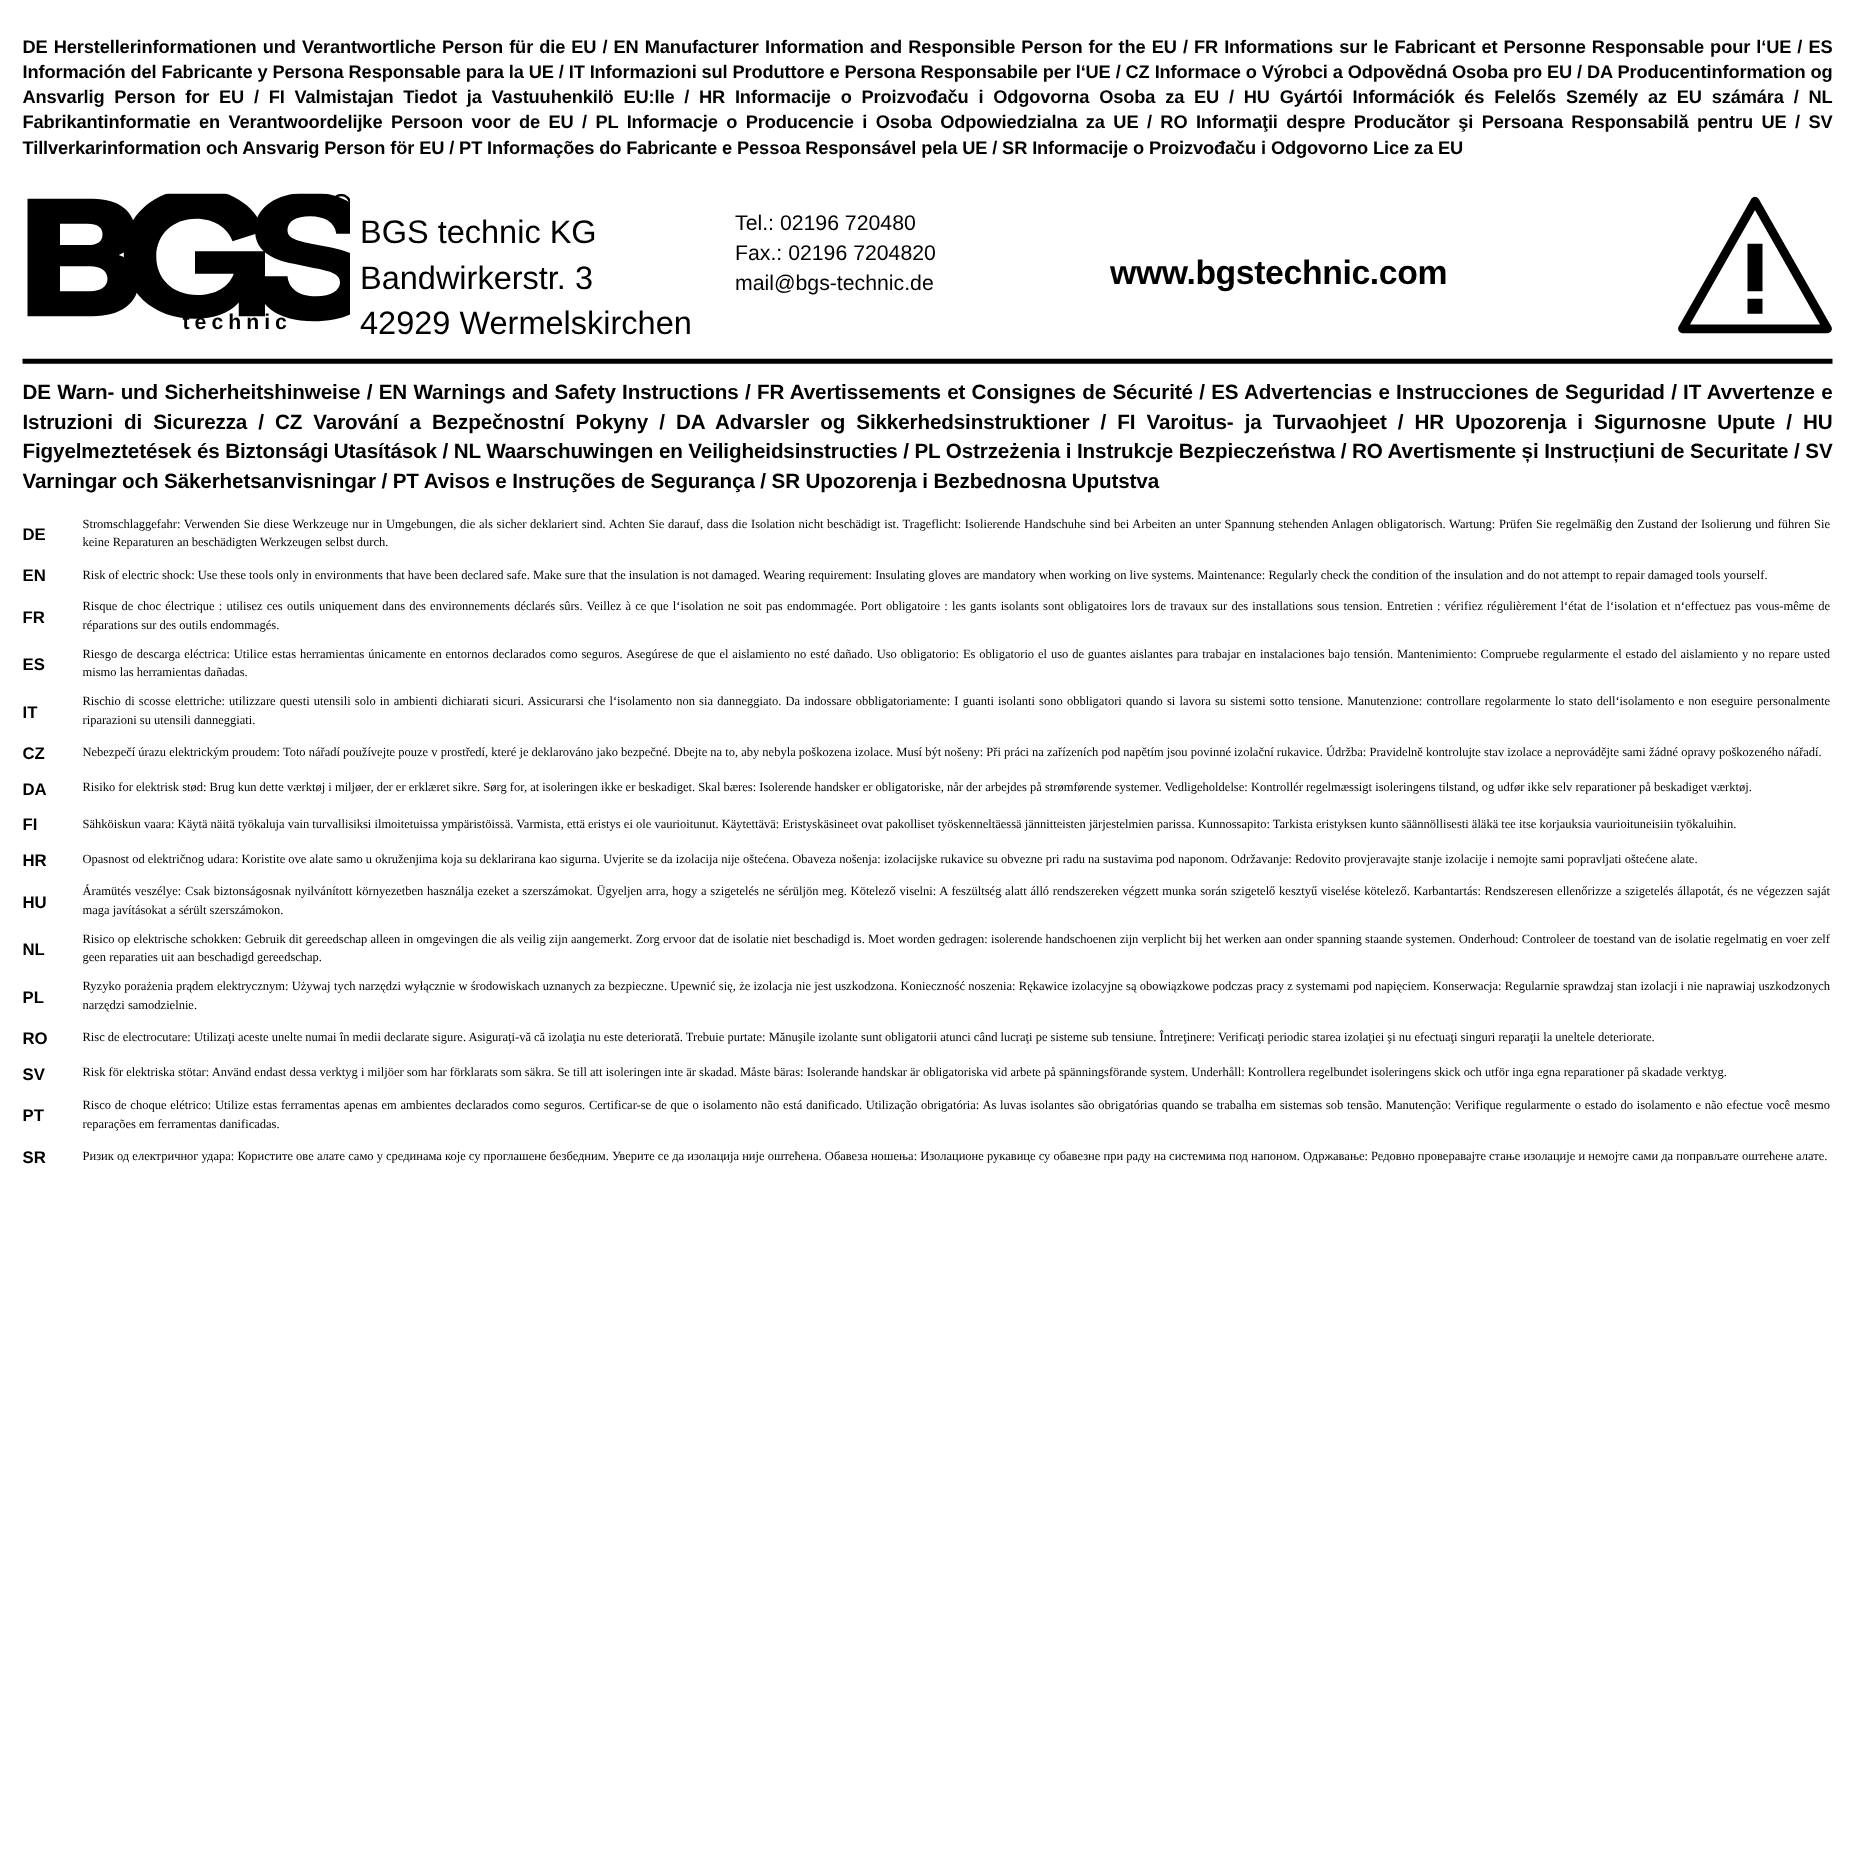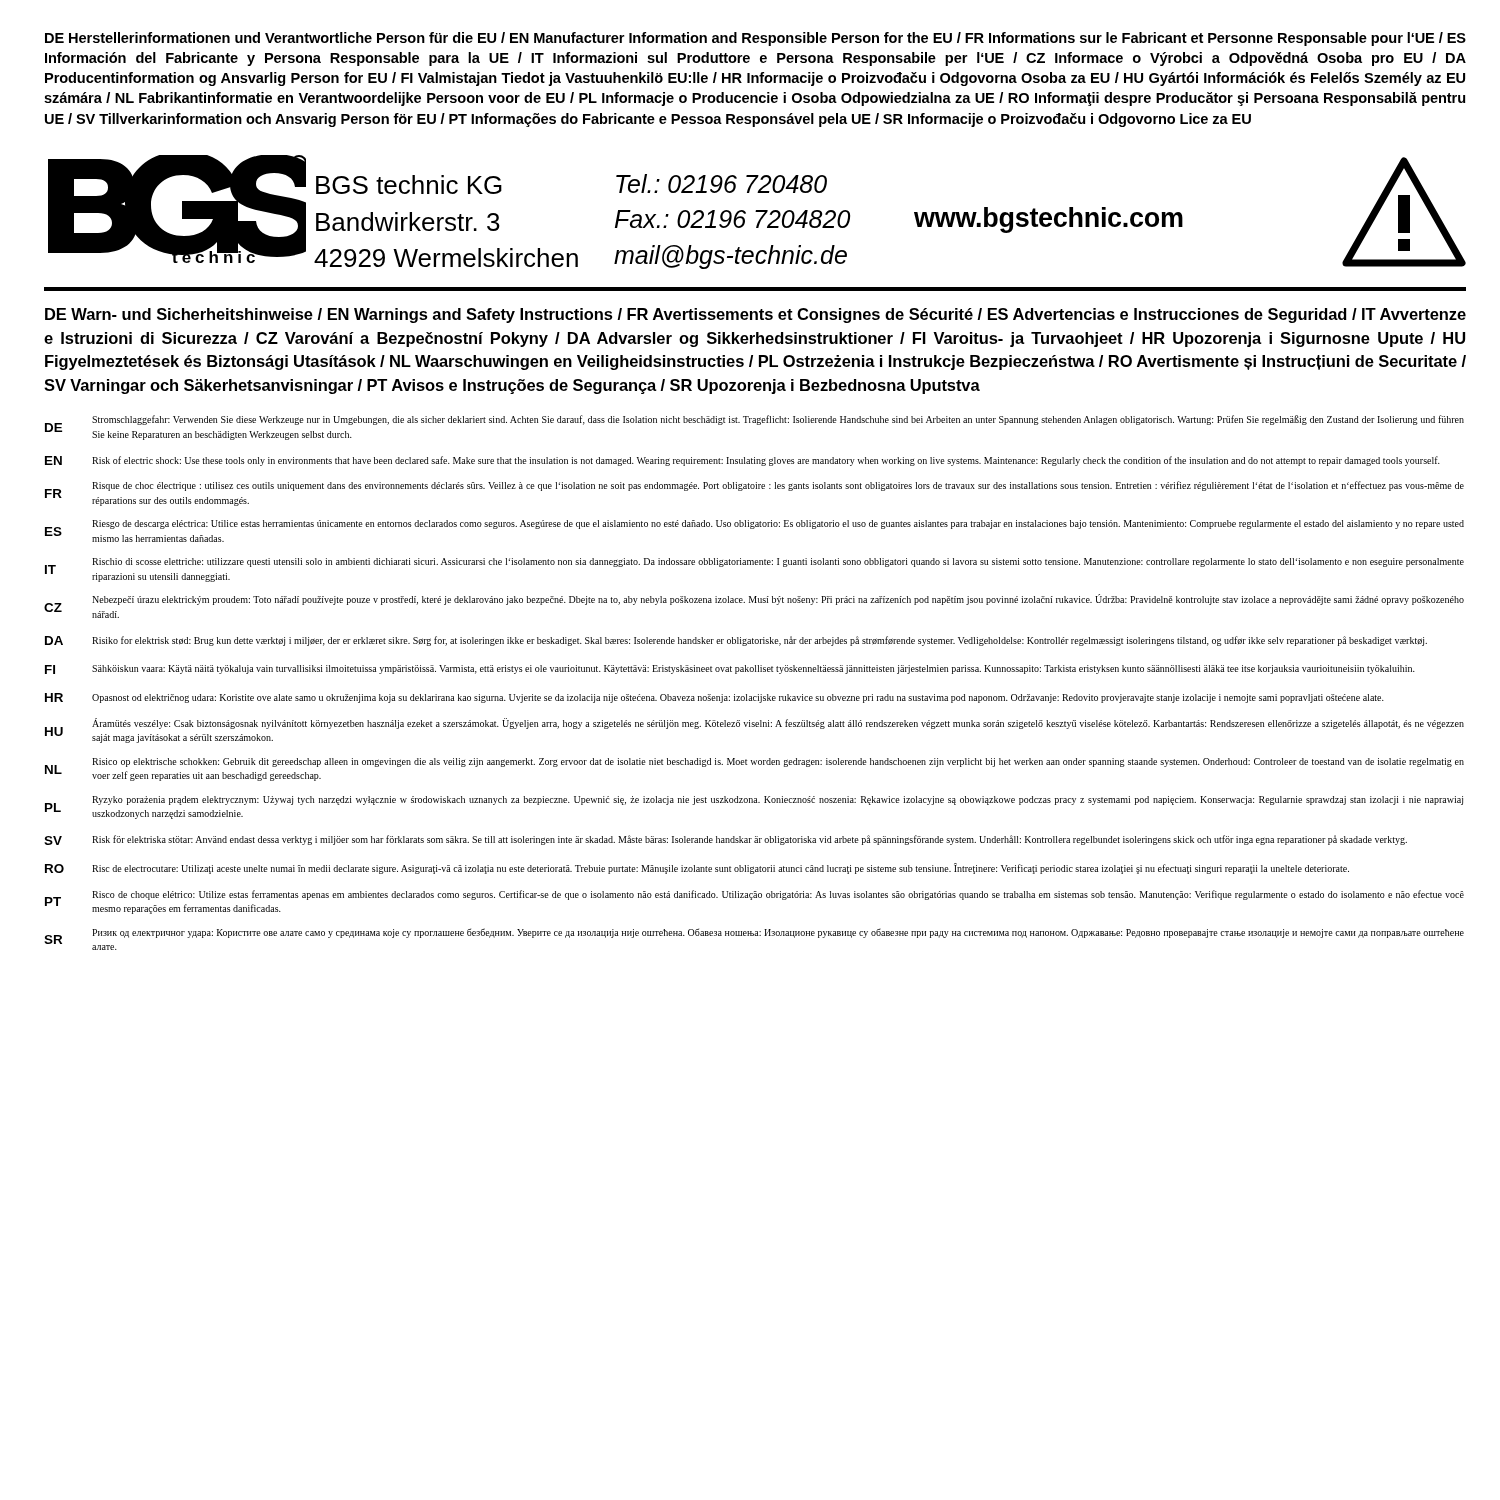--- a/index.html
+++ b/index.html
@@ -11,21 +11,21 @@
     width: 1500px;
     height: 1500px;
     font-family: "Liberation Sans", sans-serif;
     color: #000000;
     -webkit-font-smoothing: antialiased;
   }
   .page {
     width: 1500px;
     height: 1360px;
     box-sizing: border-box;
-    padding: 28px 34px 0 44px;
+    padding: 28px 34px 0 18px;
     position: relative;
   }
 
   
   .header-langs {
     font-size: 14.6px;
     font-weight: bold;
     line-height: 1.38;
     letter-spacing: -0.1px;
     text-align: justify;
@@ -49,24 +49,23 @@
   .logo svg { display:block; }
 
   .addr {
     flex: 0 0 300px;
     font-size: 26px;
     line-height: 1.42;
     padding-top: 16px;
   }
   .contact {
     flex: 0 0 300px;
-    font-size: 25px;
+    font-size: 17px;
     line-height: 1.42;
     padding-top: 16px;
-    font-style: italic;
   }
   .web {
     flex: 1 1 auto;
     font-size: 27px;
     font-weight: bold;
     padding-top: 52px;
     letter-spacing: -0.3px;
   }
   .warn-tri {
     flex: 0 0 130px;
@@ -206,28 +205,28 @@
     </div>
     <div class="row">
       <div class="row-code">NL</div>
       <div class="row-text">Risico op elektrische schokken: Gebruik dit gereedschap alleen in omgevingen die als veilig zijn aangemerkt. Zorg ervoor dat de isolatie niet beschadigd is. Moet worden gedragen: isolerende handschoenen zijn verplicht bij het werken aan onder spanning staande systemen. Onderhoud: Controleer de toestand van de isolatie regelmatig en voer zelf geen reparaties uit aan beschadigd gereedschap.</div>
     </div>
     <div class="row">
       <div class="row-code">PL</div>
       <div class="row-text">Ryzyko porażenia prądem elektrycznym: Używaj tych narzędzi wyłącznie w środowiskach uznanych za bezpieczne. Upewnić się, że izolacja nie jest uszkodzona. Konieczność noszenia: Rękawice izolacyjne są obowiązkowe podczas pracy z systemami pod napięciem. Konserwacja: Regularnie sprawdzaj stan izolacji i nie naprawiaj uszkodzonych narzędzi samodzielnie.</div>
     </div>
     <div class="row">
+      <div class="row-code">RO</div>
+      <div class="row-text">Risc de electrocutare: Utilizaţi aceste unelte numai în medii declarate sigure. Asiguraţi-vă că izolaţia nu este deteriorată. Trebuie purtate: Mănuşile izolante sunt obligatorii atunci când lucraţi pe sisteme sub tensiune. Întreţinere: Verificaţi periodic starea izolaţiei şi nu efectuaţi singuri reparaţii la uneltele deteriorate.</div>
+    </div>
+    <div class="row">
       <div class="row-code">SV</div>
       <div class="row-text">Risk för elektriska stötar: Använd endast dessa verktyg i miljöer som har förklarats som säkra. Se till att isoleringen inte är skadad. Måste bäras: Isolerande handskar är obligatoriska vid arbete på spänningsförande system. Underhåll: Kontrollera regelbundet isoleringens skick och utför inga egna reparationer på skadade verktyg.</div>
     </div>
     <div class="row">
-      <div class="row-code">RO</div>
-      <div class="row-text">Risc de electrocutare: Utilizaţi aceste unelte numai în medii declarate sigure. Asiguraţi-vă că izolaţia nu este deteriorată. Trebuie purtate: Mănuşile izolante sunt obligatorii atunci când lucraţi pe sisteme sub tensiune. Întreţinere: Verificaţi periodic starea izolaţiei şi nu efectuaţi singuri reparaţii la uneltele deteriorate.</div>
-    </div>
-    <div class="row">
       <div class="row-code">PT</div>
       <div class="row-text">Risco de choque elétrico: Utilize estas ferramentas apenas em ambientes declarados como seguros. Certificar-se de que o isolamento não está danificado. Utilização obrigatória: As luvas isolantes são obrigatórias quando se trabalha em sistemas sob tensão. Manutenção: Verifique regularmente o estado do isolamento e não efectue você mesmo reparações em ferramentas danificadas.</div>
     </div>
     <div class="row">
       <div class="row-code">SR</div>
       <div class="row-text">Ризик од електричног удара: Користите ове алате само у срединама које су проглашене безбедним. Уверите се да изолација није оштећена. Обавеза ношења: Изолационе рукавице су обавезне при раду на системима под напоном. Одржавање: Редовно проверавајте стање изолације и немојте сами да поправљате оштећене алате.</div>
     </div>
 
   </div>
 </div>

